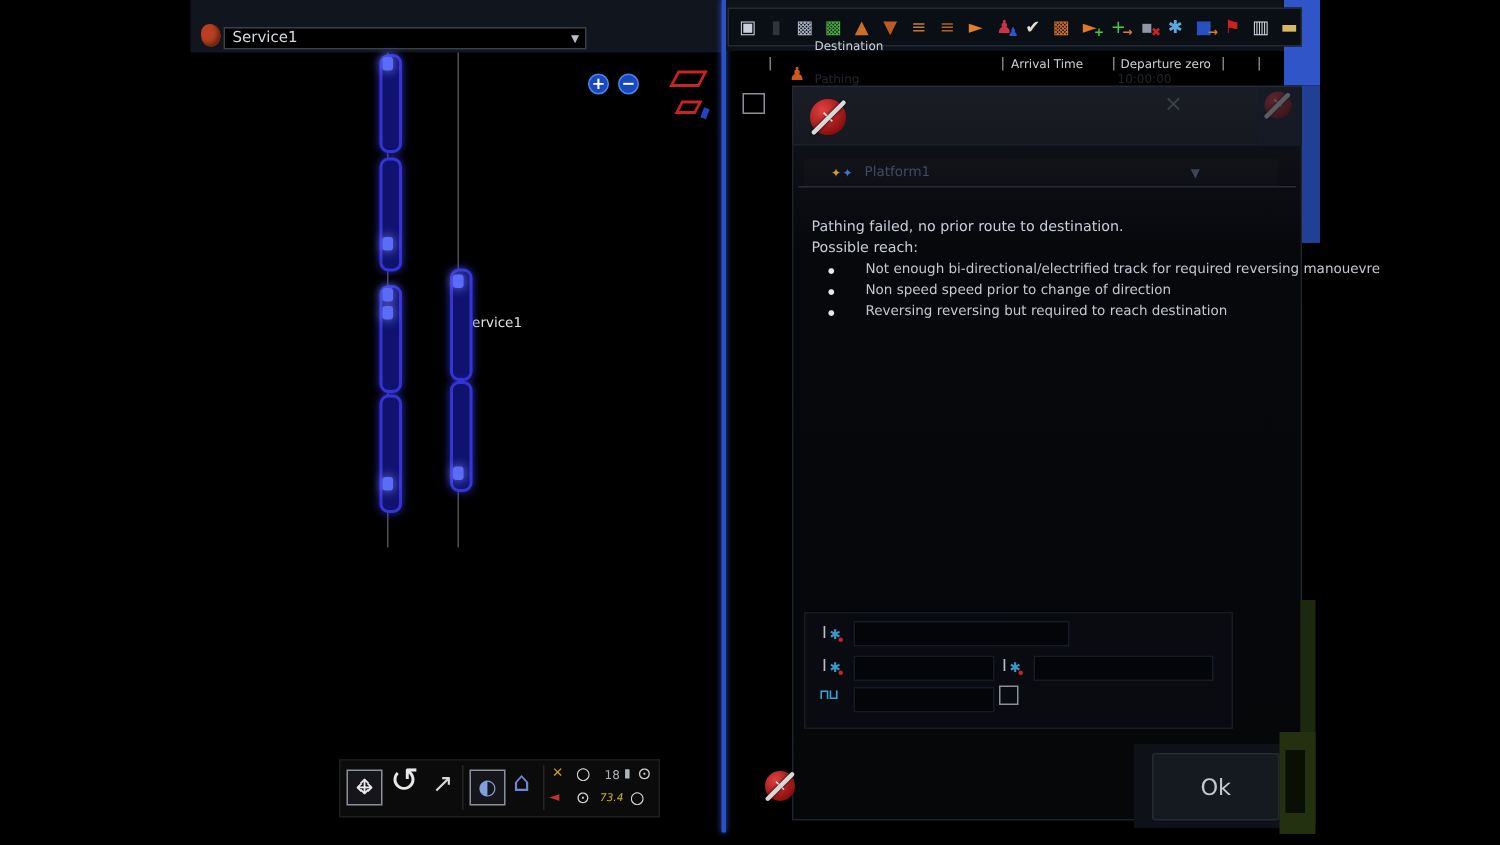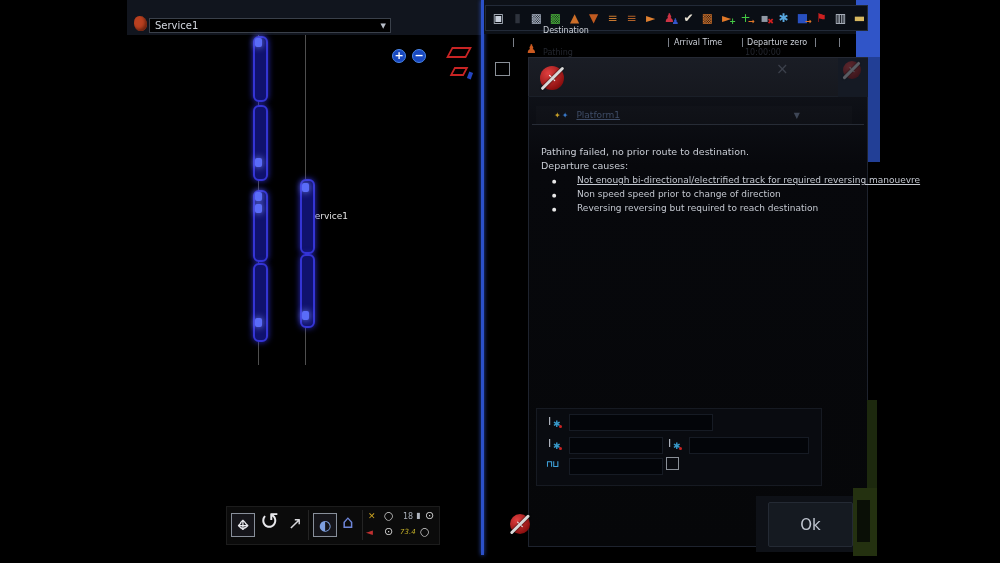--- a/index.html
+++ b/index.html
@@ -62,21 +62,21 @@
   .pinx .circ{position:absolute;left:0;top:0;width:100%;height:100%;border-radius:50%;
         background:radial-gradient(circle at 35% 30%,#e04040,#8a0e0e 75%);
         display:flex;align-items:center;justify-content:center;color:#fff;font-weight:bold;}
   .pinx .needle{position:absolute;left:-14%;top:46%;width:128%;height:3px;background:#d8d8d8;
         transform:rotate(-45deg);border-radius:2px;box-shadow:0 0 2px #000;}
   .dlg-close{left:776px;top:60px;font-size:15px;color:#3c414c;}
 
   .platform-row{left:536px;top:106px;width:316px;height:18px;display:flex;align-items:center;
         background:rgba(255,255,255,.015);}
   .platform-row .pic{font-size:8px;margin-left:18px;}
-  .platform-row .ptxt{font-size:9px;color:#3e4c66;margin-left:8px;flex:1;text-decoration:underline;}
+  .platform-row .ptxt{font-size:9px;color:#3e4c66;margin-left:8px;flex:1;}
   .platform-row .parr{font-size:8px;color:#3e4656;margin-right:52px;}
   .dlg-divider{left:532px;top:124px;width:332px;height:1px;background:#272c36;}
 
   .msg{position:absolute;font-size:9.5px;color:#c9cdd5;}
   .bullet{position:absolute;font-size:5px;color:#e8e8e8;}
   .cause{position:absolute;font-size:9px;color:#c4c8d0;white-space:nowrap;}
 
   .ctrl-panel{left:536px;top:408px;width:286px;height:78px;background:#090b10;border:1px solid #161a22;}
   .field{position:absolute;height:15px;background:#030509;border:1px solid #161b24;}
   .ibeam-ic{position:absolute;font-size:11px;color:#b8bec8;line-height:1;}
@@ -192,23 +192,23 @@
 
 <div class="abs platform-row">
   <span class="pic" style="color:#c8a028;">✦</span>
   <span class="pic" style="color:#3878c8;margin-left:1px;">✦</span>
   <span class="ptxt">Platform1</span>
   <span class="parr">▼</span>
 </div>
 <div class="abs dlg-divider"></div>
 
 <span class="msg" style="left:541px;top:146px;">Pathing failed, no prior route to destination.</span>
-<span class="msg" style="left:541px;top:160px;">Departure causes:</span>
+<span class="msg" style="left:541px;top:160px;">Possible reach:</span>
 <span class="bullet" style="left:552px;top:178px;">●</span>
-<span class="cause" style="left:577px;top:175px;text-decoration:underline;">Not enough bi-directional/electrified track for required reversing manouevre</span>
+<span class="cause" style="left:577px;top:175px;">Not enough bi-directional/electrified track for required reversing manouevre</span>
 <span class="bullet" style="left:552px;top:192px;">●</span>
 <span class="cause" style="left:577px;top:189px;">Non speed speed prior to change of direction</span>
 <span class="bullet" style="left:552px;top:206px;">●</span>
 <span class="cause" style="left:577px;top:203px;">Reversing reversing but required to reach destination</span>
 
 <div class="abs ctrl-panel"></div>
 <span class="ibeam-ic" style="left:548px;top:416px;">
   <span>I</span>
   <span class="gear">✱</span>
   <span class="dot"></span>

